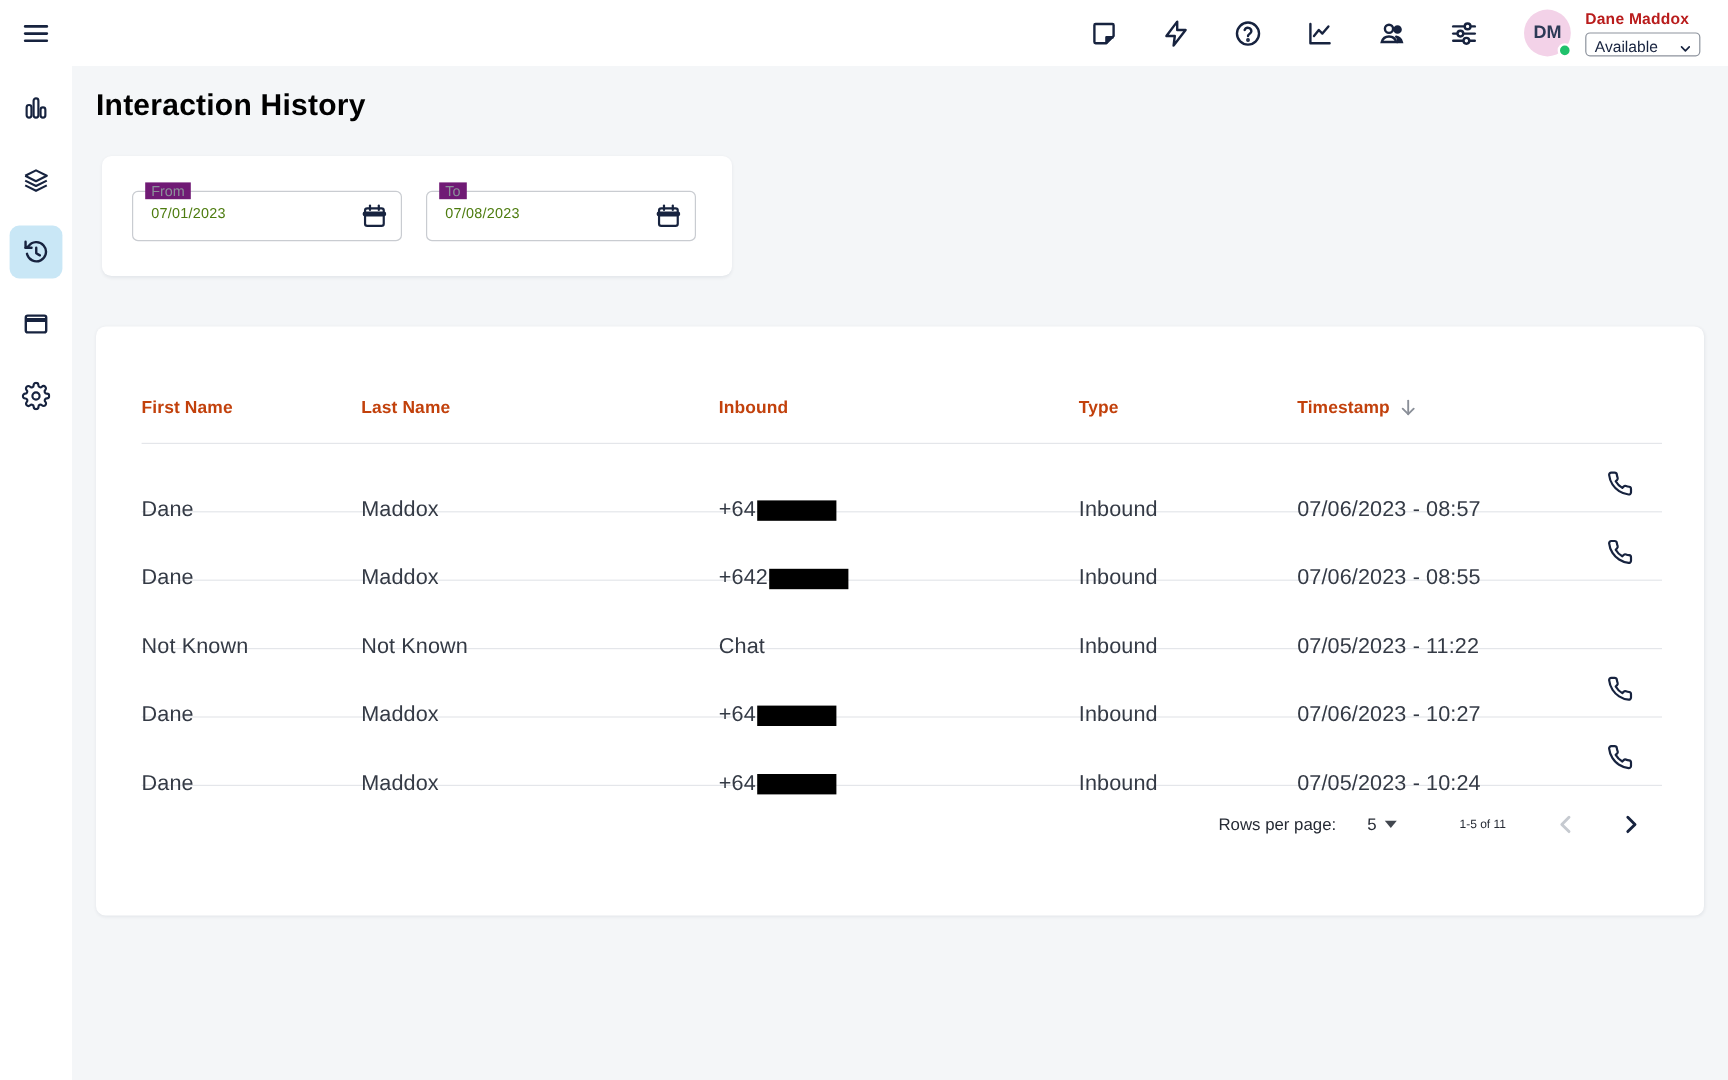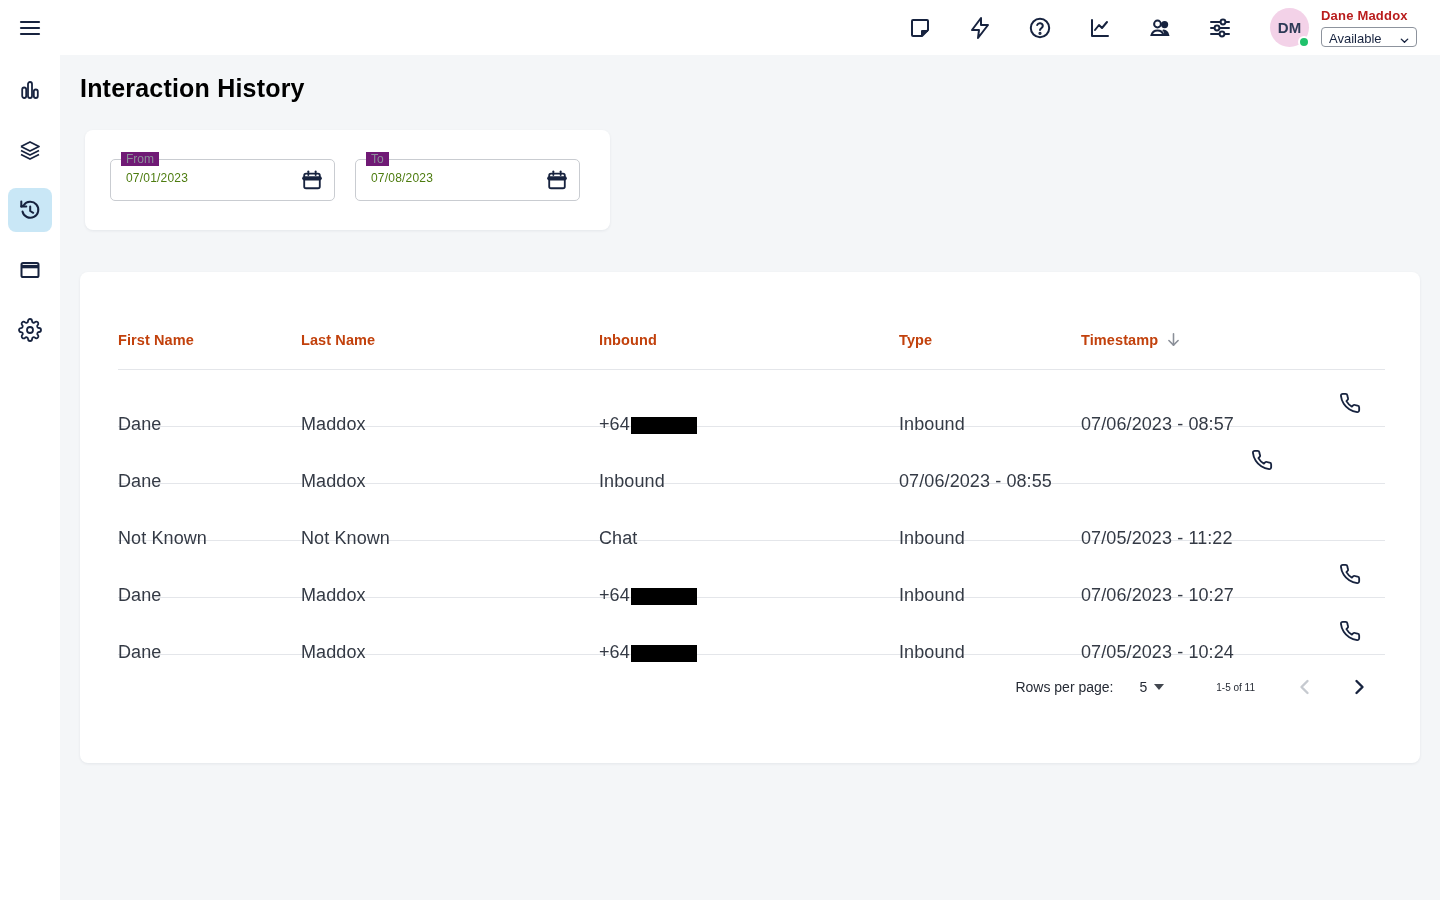--- a/index.html
+++ b/index.html
@@ -237,20 +237,21 @@
       <div class="call-cell">
           <span class="call-btn"><svg viewBox="0 0 24 24" fill="none" stroke="#17233f" stroke-width="2" stroke-linecap="round" stroke-linejoin="round">
               <path d="M22 16.92v3a2 2 0 0 1-2.18 2 19.79 19.79 0 0 1-8.63-3.07 19.5 19.5 0 0 1-6-6 19.79 19.79 0 0 1-3.07-8.67A2 2 0 0 1 4.11 2h3a2 2 0 0 1 2 1.72 12.84 12.84 0 0 0 .7 2.81 2 2 0 0 1-.45 2.11L8.09 9.91a16 16 0 0 0 6 6l1.27-1.27a2 2 0 0 1 2.11-.45 12.84 12.84 0 0 0 2.81.7A2 2 0 0 1 22 16.92z"></path>
             </svg></span>
         </div>
     </div>
 
     <div class="trow tbody-row">
       <div class="td">Dane</div>
       <div class="td">Maddox</div>
+      <div class="td"><span>+642</span><span class="redaction"></span></div>
       <div class="td">Inbound</div>
       <div class="td">07/06/2023 - 08:55</div>
       <div class="call-cell">
           <span class="call-btn"><svg viewBox="0 0 24 24" fill="none" stroke="#17233f" stroke-width="2" stroke-linecap="round" stroke-linejoin="round">
               <path d="M22 16.92v3a2 2 0 0 1-2.18 2 19.79 19.79 0 0 1-8.63-3.07 19.5 19.5 0 0 1-6-6 19.79 19.79 0 0 1-3.07-8.67A2 2 0 0 1 4.11 2h3a2 2 0 0 1 2 1.72 12.84 12.84 0 0 0 .7 2.81 2 2 0 0 1-.45 2.11L8.09 9.91a16 16 0 0 0 6 6l1.27-1.27a2 2 0 0 1 2.11-.45 12.84 12.84 0 0 0 2.81.7A2 2 0 0 1 22 16.92z"></path>
             </svg></span>
         </div>
     </div>
 
     <div class="trow tbody-row">

